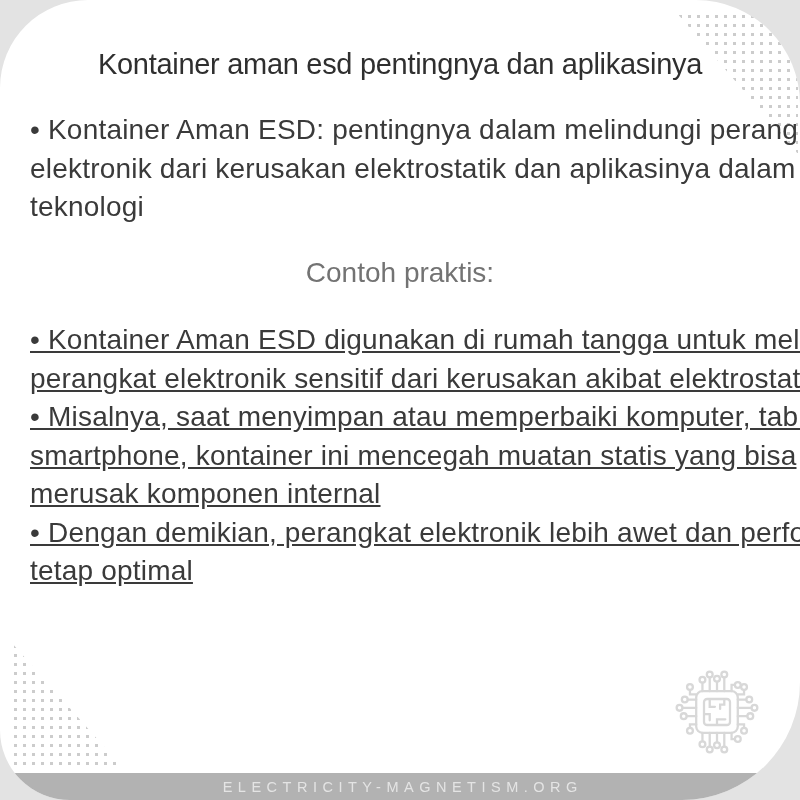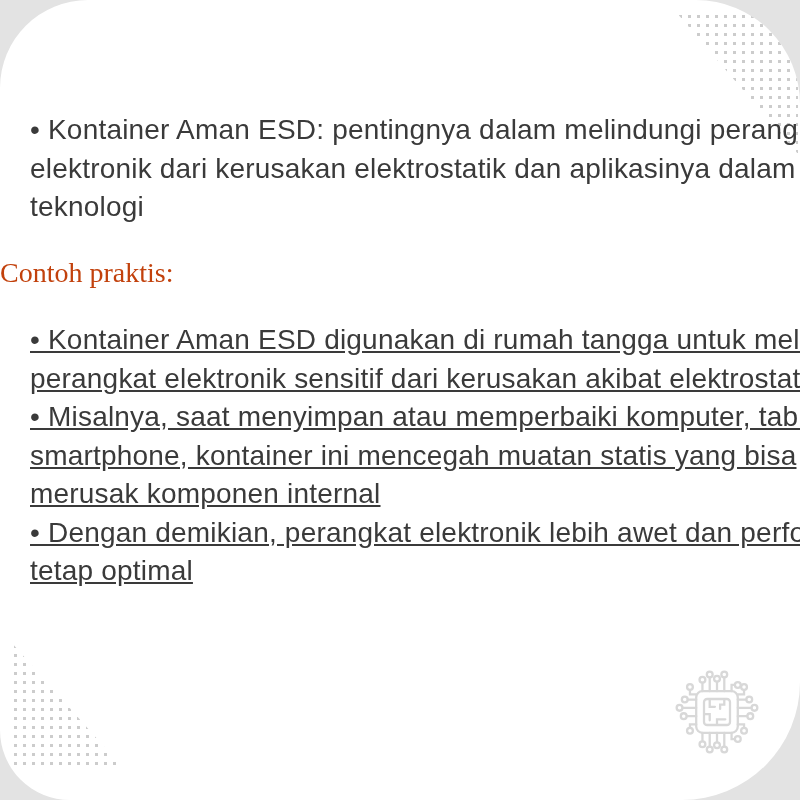--- a/index.html
+++ b/index.html
@@ -6,22 +6,22 @@
   #canvas{position:relative;width:800px;height:800px;background:#e3e3e3;overflow:hidden;
           font-family:"Liberation Sans","DejaVu Sans",sans-serif;}
   .card{position:absolute;left:0;top:0;width:800px;height:800px;background:#ffffff;
         border-radius:88px 104px 118px 70px;overflow:hidden;}
   .title{position:absolute;top:46px;left:0;width:800px;text-align:center;
          font-size:29px;line-height:36px;color:#2f2f2f;letter-spacing:-0.3px;}
   .body-text{position:absolute;left:30px;width:745px;font-size:28px;line-height:38.5px;
              color:#3a3a3a;white-space:pre;letter-spacing:0.2px;}
   .intro{top:111px;}
   .examples{top:321px;text-decoration:underline;}
-  .section-heading{position:absolute;top:254px;left:0;width:800px;
-                   font-size:28px;line-height:38px;color:#c2410c;font-family:Liberation Serif, serif;}
+  .section-heading{position:absolute;top:254px;left:0;width:800px;text-align:center;
+                   font-size:28px;line-height:38px;color:#737373;}
   .dots{position:absolute;
         background-image:radial-gradient(circle,#cccccc 1.5px,rgba(0,0,0,0) 1.6px);
         background-size:9px 9px;}
   .dots-tr{top:12px;right:2px;width:122px;height:142px;
            clip-path:polygon(0 0,100% 0,100% 100%);}
   .dots-bl{left:11px;top:642px;width:112px;height:126px;
            clip-path:polygon(0 0,0 100%,100% 100%);}
   .chip{position:absolute;left:665px;top:660px;width:104px;height:104px;}
   .chip svg{display:block;width:100%;height:100%;}
   .footer-bar{position:absolute;left:0;bottom:0;width:800px;height:27px;background:#b2b2b2;
@@ -31,20 +31,21 @@
 </style>
 </head>
 <body>
 
 <div id="canvas">
   <div class="card">
 
     <div class="dots dots-tr"></div>
     <div class="dots dots-bl"></div>
 
+    <div class="title">Kontainer aman esd pentingnya dan aplikasinya</div>
 
     <div class="body-text intro">• Kontainer Aman ESD: pentingnya dalam melindungi perangkat
 elektronik dari kerusakan elektrostatik dan aplikasinya dalam industri
 teknologi</div>
 
     <div class="section-heading">Contoh praktis:</div>
 
     <div class="body-text examples">• Kontainer Aman ESD digunakan di rumah tangga untuk melindungi
 perangkat elektronik sensitif dari kerusakan akibat elektrostatik
 • Misalnya, saat menyimpan atau memperbaiki komputer, tablet, atau
@@ -103,15 +104,18 @@
           <circle cx="86" cy="46" r="2.8"></circle>
         <path d="M70 54 h9"></path>
           <circle cx="82" cy="54" r="2.8"></circle>
         <path d="M70 62 h6 v3"></path>
           <circle cx="76" cy="68" r="2.8"></circle>
         <path d="M70 33 h6 v-4"></path>
           <circle cx="76" cy="26" r="2.8"></circle>
       </svg>
     </div>
 
+    <div class="footer-bar">
+      <span class="footer-text">ELECTRICITY-MAGNETISM.ORG</span>
+    </div>
 
   </div>
 </div>
 
 </body></html>

